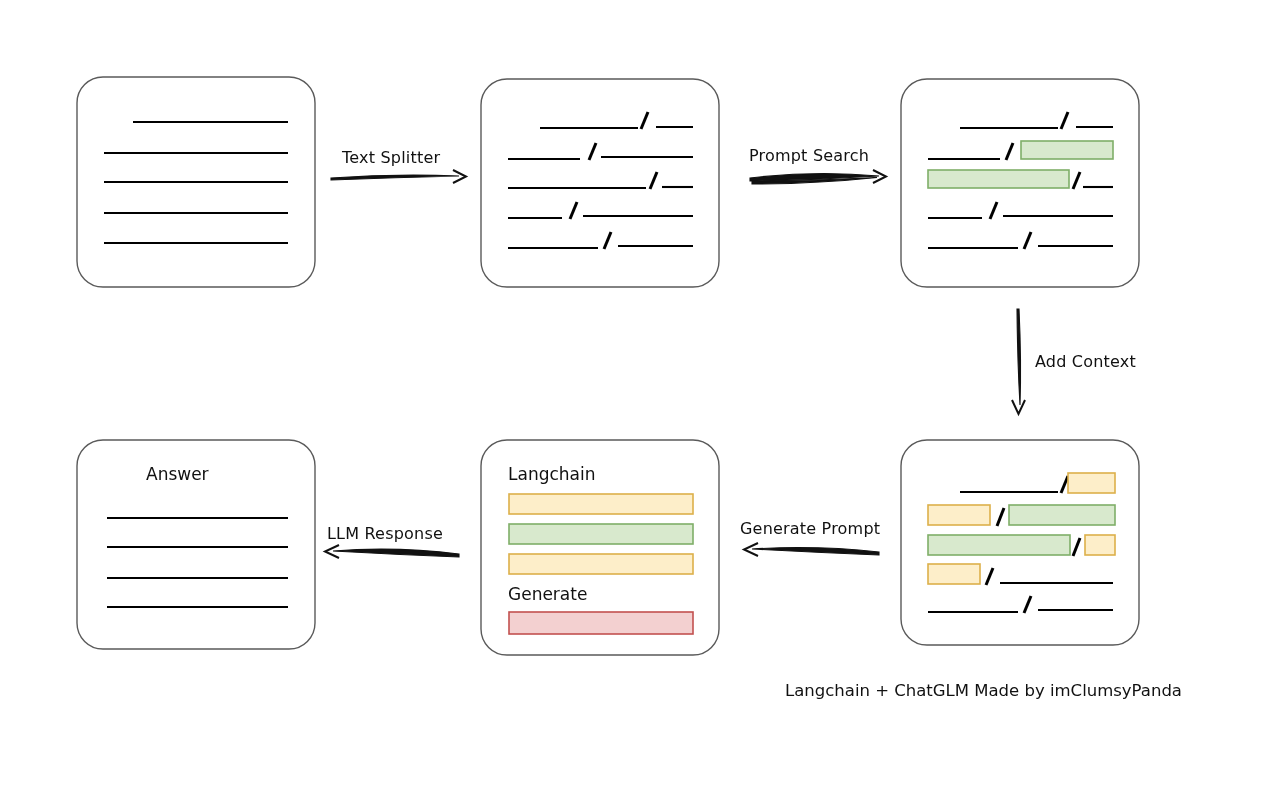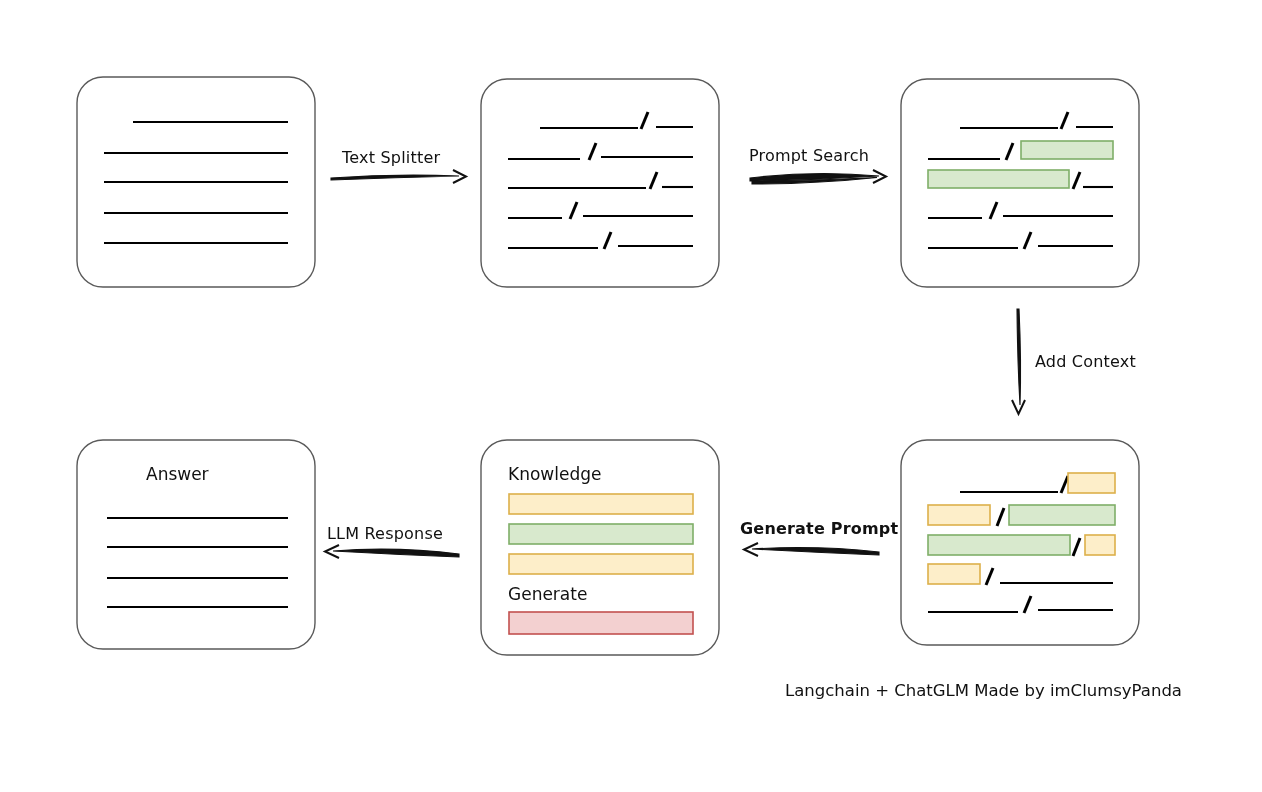--- a/index.html
+++ b/index.html
@@ -227,25 +227,25 @@
     </g>
 
   </svg>
 
   <div class="edge-label" style="left:342px; top:148px;">Text Splitter</div>
 
   <div class="edge-label" style="left:749px; top:146px;">Prompt Search</div>
 
   <div class="edge-label" style="left:1035px; top:352px;">Add Context</div>
 
-  <div class="edge-label" style="left:740px; top:519px;font-weight:bold;">Generate Prompt</div>
+  <div class="edge-label" style="left:740px; top:519px;">Generate Prompt</div>
 
   <div class="edge-label" style="left:327px; top:524px;text-align:right;">LLM Response</div>
 
   <div class="box-title" style="left:106px; top:464px;margin-left:40px;">Answer</div>
 
-  <div class="box-title" style="left:508px; top:464px;">Knowledge</div>
+  <div class="box-title" style="left:508px; top:464px;">Langchain</div>
 
   <div class="box-title" style="left:508px; top:584px;">Generate</div>
 
   <div class="caption" style="left:785px; top:681px;text-align:right;">Langchain + ChatGLM Made by imClumsyPanda</div>
 
 </div>
 
 </body></html>

